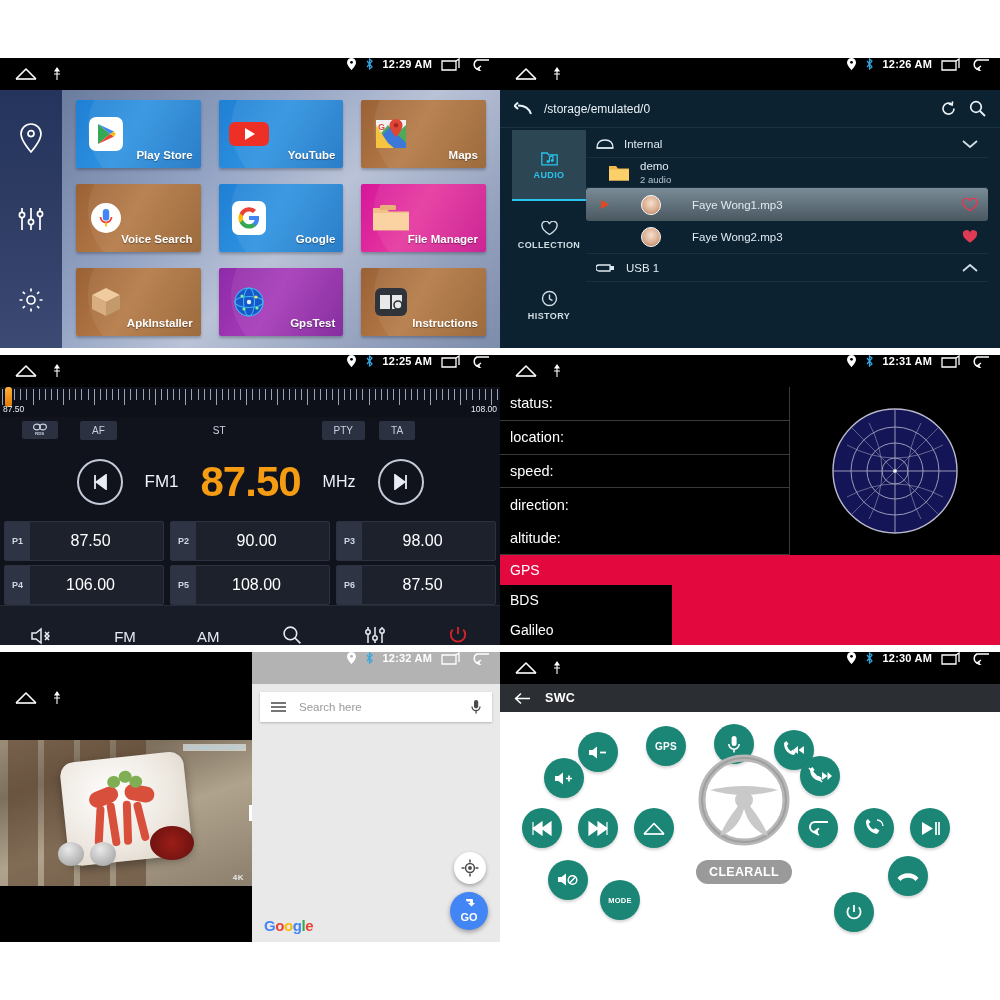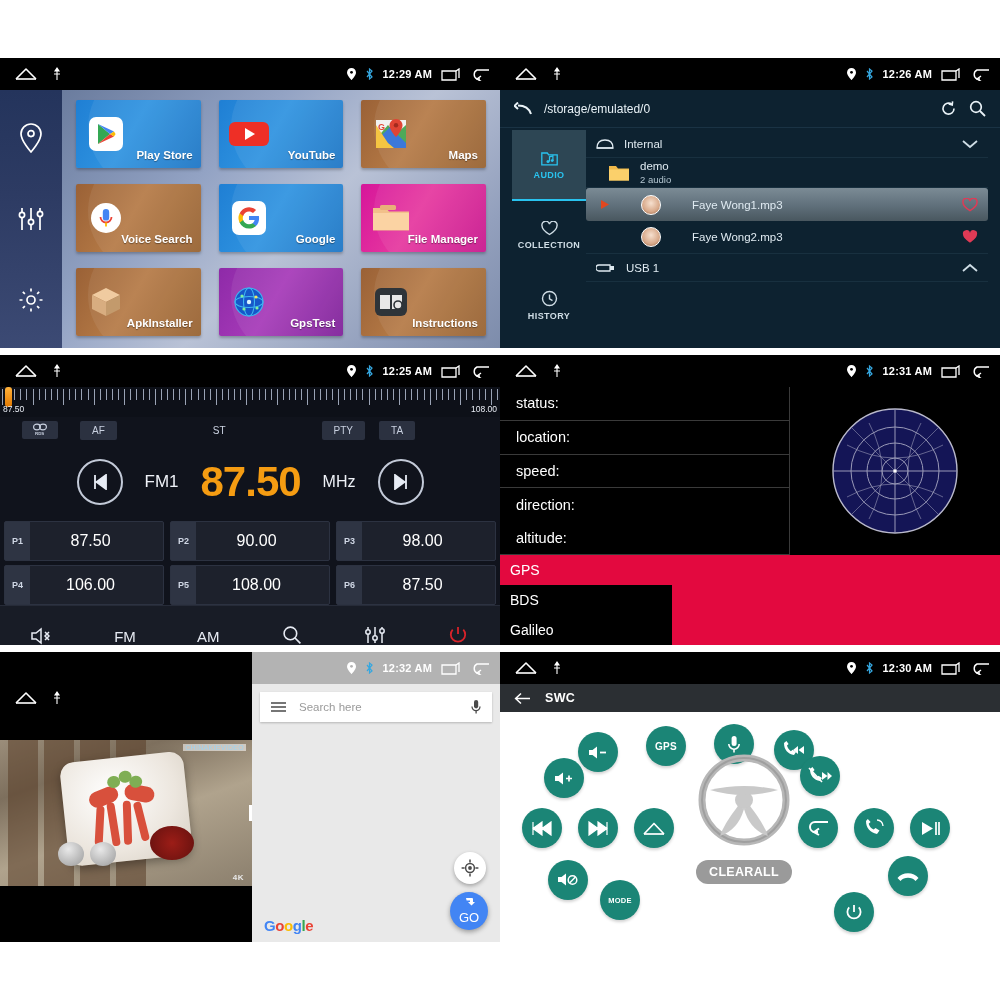--- a/index.html
+++ b/index.html
@@ -18,21 +18,21 @@
   }
   .panel { position: relative; overflow: hidden; }
 
   
   .statusbar {
     height: 32px; background: #000; position: relative;
     display: flex; align-items: center;
   }
   .sb-left { display: flex; align-items: center; gap: 14px; padding-left: 14px; }
   .sb-right { position: absolute; right: 10px; top: 0; height: 32px;
-              display: flex; align-items: center; gap: 9px; }
+              display: flex; gap: 9px; }
   .sb-time { color: #fff; font-size: 11px; font-weight: bold; letter-spacing: .2px; }
   .ico { display: inline-block; line-height: 0; }
   .ico svg { display: block; }
 
   
   .launcher { height: 258px; display: flex; position: relative;
     background: linear-gradient(135deg,#5f7193 0%, #93a3c4 38%, #b9c2d6 58%, #93a0bd 82%, #7d8cab 100%); }
   .launcher-rail {
     width: 62px; background: linear-gradient(180deg,#24345c 0%,#2d3b63 40%,#3c4a74 100%);
     display: flex; flex-direction: column; align-items: center;
@@ -122,21 +122,21 @@
   .radio-bar { height: 40px; background:#181c26; border-top:1px solid #262b38;
                display:flex; align-items:flex-end; }
   .rb { flex:1; display:flex; align-items:center; justify-content:center;
         color:#e6eaf2; font-size:15px; }
 
   
   .gps { height: 258px; background:#000; display:flex; flex-direction:column; }
   .gps-top { height: 180px; display:flex; }
   .gps-fields { width: 290px; display:flex; flex-direction:column;
                 border-right:1px solid #3a3a3a; }
-  .gps-field { flex:1; display:flex; align-items:center; padding-left:16px;
+  .gps-field { flex:1; display:flex; align-items:center; padding-left:10px;
                color:#fff; font-size:14.5px; border-bottom:1px solid #3a3a3a; }
   .gps-radar { flex:1; display:flex; align-items:center; justify-content:center; }
   .gps-bottom { flex:1; background:#e3093f; position:relative; }
   .gps-opt { height:30px; display:flex; align-items:center; padding-left:10px;
              color:#fff; font-size:14px; }
   .gps-opt.sel { background:#e3093f; }
   .gps-opt.unsel { background:#000; width:172px; }
 
   
   .vm { height: 258px; display:flex; }
@@ -168,21 +168,21 @@
                display:flex; align-items:center; padding: 0 10px; gap: 12px;
                box-shadow: 0 1px 2px rgba(0,0,0,.22); }
   .search-ph { flex:1; color:#9a9a9a; font-size:11.5px; }
   .map-canvas { flex:1; position:relative; }
   .fab-loc { position:absolute; right:14px; bottom:58px; width:32px; height:32px;
              border-radius:50%; background:#fff; box-shadow:0 2px 4px rgba(0,0,0,.3);
              display:flex; align-items:center; justify-content:center; }
   .fab-go { position:absolute; right:12px; bottom:12px; width:38px; height:38px;
             border-radius:50%; background:#4285f4; box-shadow:0 2px 5px rgba(0,0,0,.35);
             display:flex; flex-direction:column; align-items:center; justify-content:center; }
-  .fab-go span { color:#fff; font-size:13px; font-weight:normal; margin-top:-1px; }
+  .fab-go span { color:#fff; font-size:11px; font-weight:bold; margin-top:-1px; }
   .glogo { position:absolute; left:12px; bottom:8px; font-size:15px; font-weight:bold;
            letter-spacing:-.4px; }
 
   
   .swc { height:258px; background:#fff; display:flex; flex-direction:column; }
   .swc-bar { height:28px; background:#2b2f33; display:flex; align-items:center;
              gap:14px; padding-left:14px; }
   .swc-title { color:#fff; font-size:12.5px; font-weight:600; letter-spacing:.3px; }
   .swc-stage { flex:1; position:relative; }
   .sbtn { position:absolute; border-radius:50%; background:#1b8576;

